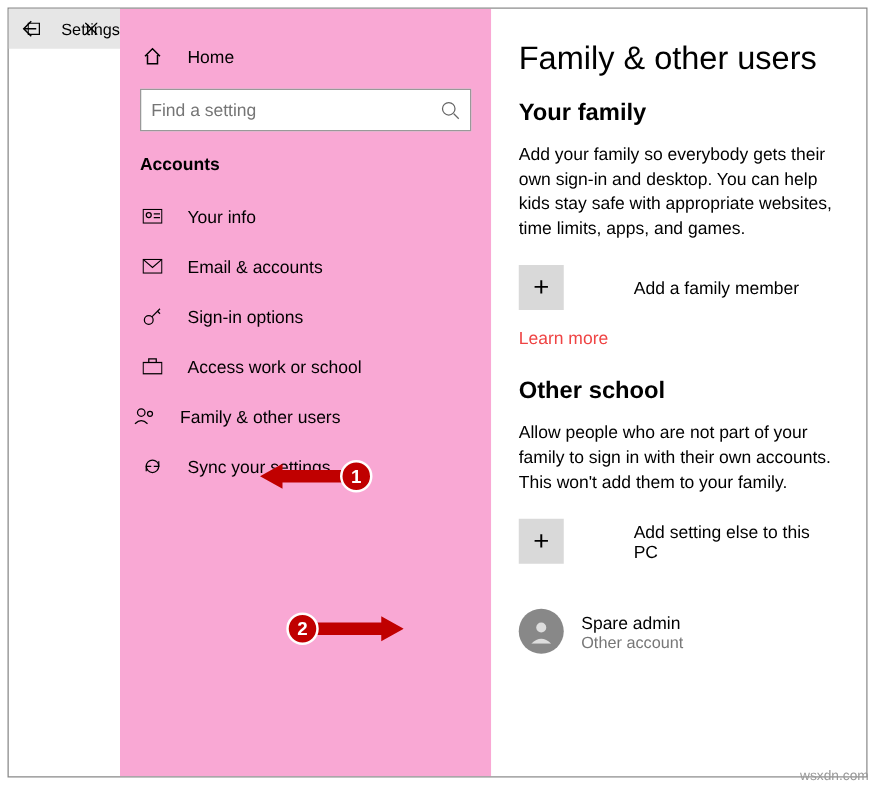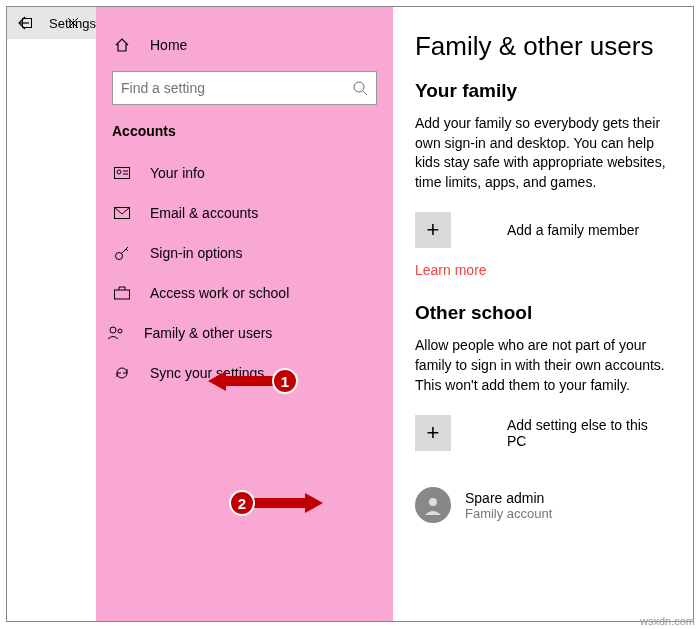--- a/index.html
+++ b/index.html
@@ -164,21 +164,21 @@
       </div>
       <div class="userrow">
         <div class="avatar">
           <svg width="20" height="20" viewBox="0 0 20 20">
               <circle cx="10" cy="7" r="4" fill="#ddd"></circle>
               <path d="M2 20 Q10 12 18 20" fill="#ddd"></path>
             </svg>
         </div>
         <div class="userinfo">
           <div class="uname">Spare admin</div>
-          <div class="utype">Family account</div>
+          <div class="utype">Other account</div>
         </div>
       </div>
     </div>
   </div>
 </div>
 
 <svg class="arrow" style="left:208px; top:368px;" width="70" height="26">
   <polygon points="0,13 18,3 18,8 70,8 70,18 18,18 18,23" fill="#c00000"></polygon>
 </svg>
 <div class="badge" style="left:272px; top:368px;">1</div>

